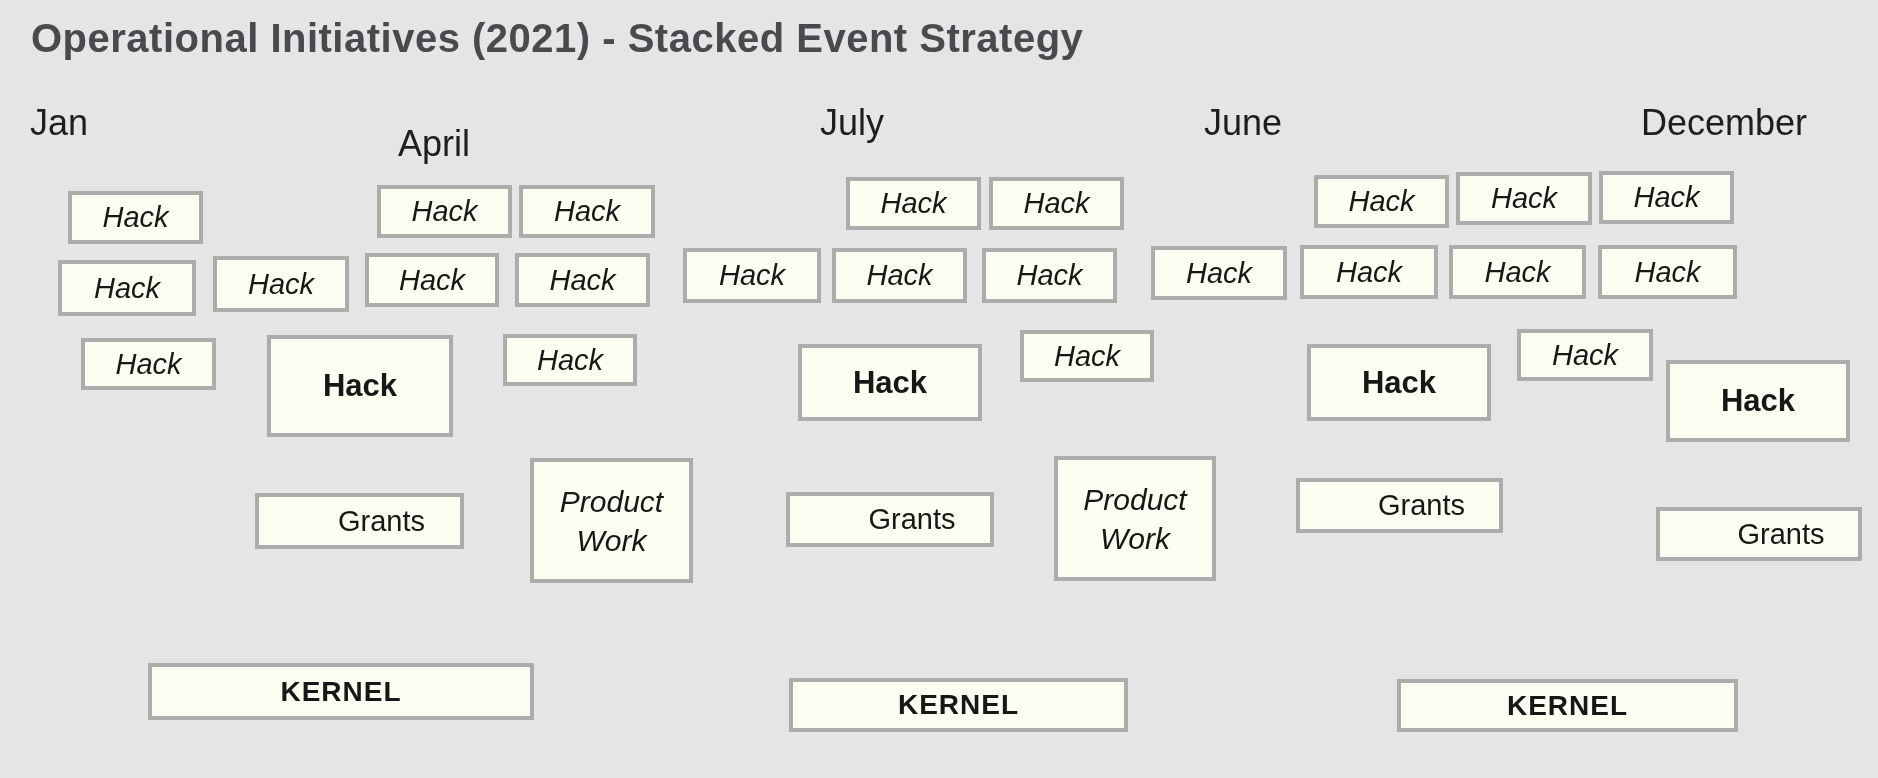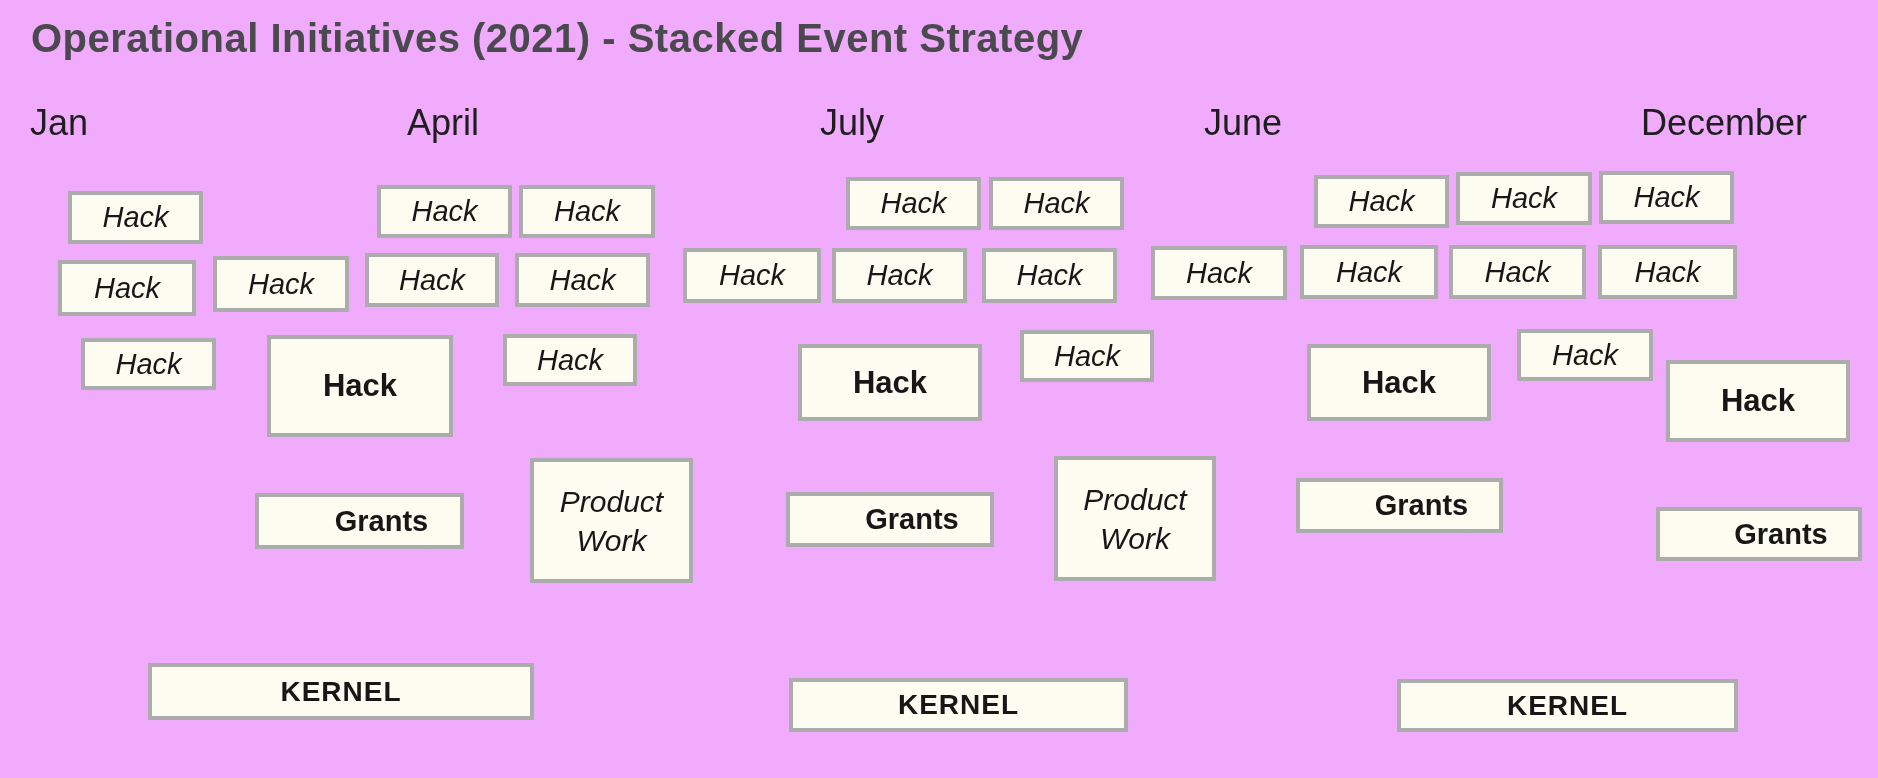--- a/index.html
+++ b/index.html
@@ -4,21 +4,21 @@
 <style>
   html, body {
     margin: 0;
     padding: 0;
     background: #ffffff;
   }
   #canvas {
     position: relative;
     width: 1878px;
     height: 778px;
-    background: #f0abfc;
+    background: #e5e5e5;
     overflow: hidden;
     font-family: "Liberation Sans", "DejaVu Sans", sans-serif;
   }
   .title {
     position: absolute;
     left: 31px;
     top: 16px;
     font-size: 40px;
     font-weight: 700;
     color: #4a4a4e;
@@ -48,21 +48,21 @@
   .hack-small {
     font-style: italic;
     font-size: 29px;
     font-weight: 400;
   }
   .hack-large {
     font-weight: 700;
     font-size: 31px;
   }
   .grants {
-    font-weight: 700;
+    font-weight: 400;
     font-size: 29px;
     padding-left: 44px;
   }
   .product-work {
     font-style: italic;
     font-size: 30px;
     line-height: 1.3;
   }
   .kernel {
     font-weight: 700;
@@ -70,21 +70,21 @@
     letter-spacing: 1px;
   }
 </style>
 </head>
 <body>
 
 <div id="canvas">
   <div class="title">Operational Initiatives (2021) - Stacked Event Strategy</div>
   <div id="months-layer">
       <div class="month-label" style="left: 30px; text-align: right;">Jan</div>
-      <div class="month-label" style="left: 407px;">April</div>
+      <div class="month-label" style="left: 398px; margin-top: 21px;">April</div>
       <div class="month-label" style="left: 820px; text-align: center;">July</div>
       <div class="month-label" style="left: 1204px;">June</div>
       <div class="month-label" style="left: 1641px;">December</div>
     </div>
   <div id="boxes-layer">
       <div class="box hack-small" style="left: 68px; top: 191px; width: 135px; height: 53px;"><span>Hack</span></div>
       <div class="box hack-small" style="left: 377px; top: 185px; width: 135px; height: 53px;"><span>Hack</span></div>
       <div class="box hack-small" style="left: 519px; top: 185px; width: 136px; height: 53px;"><span>Hack</span></div>
       <div class="box hack-small" style="left: 846px; top: 177px; width: 135px; height: 53px;"><span>Hack</span></div>
       <div class="box hack-small" style="left: 989px; top: 177px; width: 135px; height: 53px;"><span>Hack</span></div>

